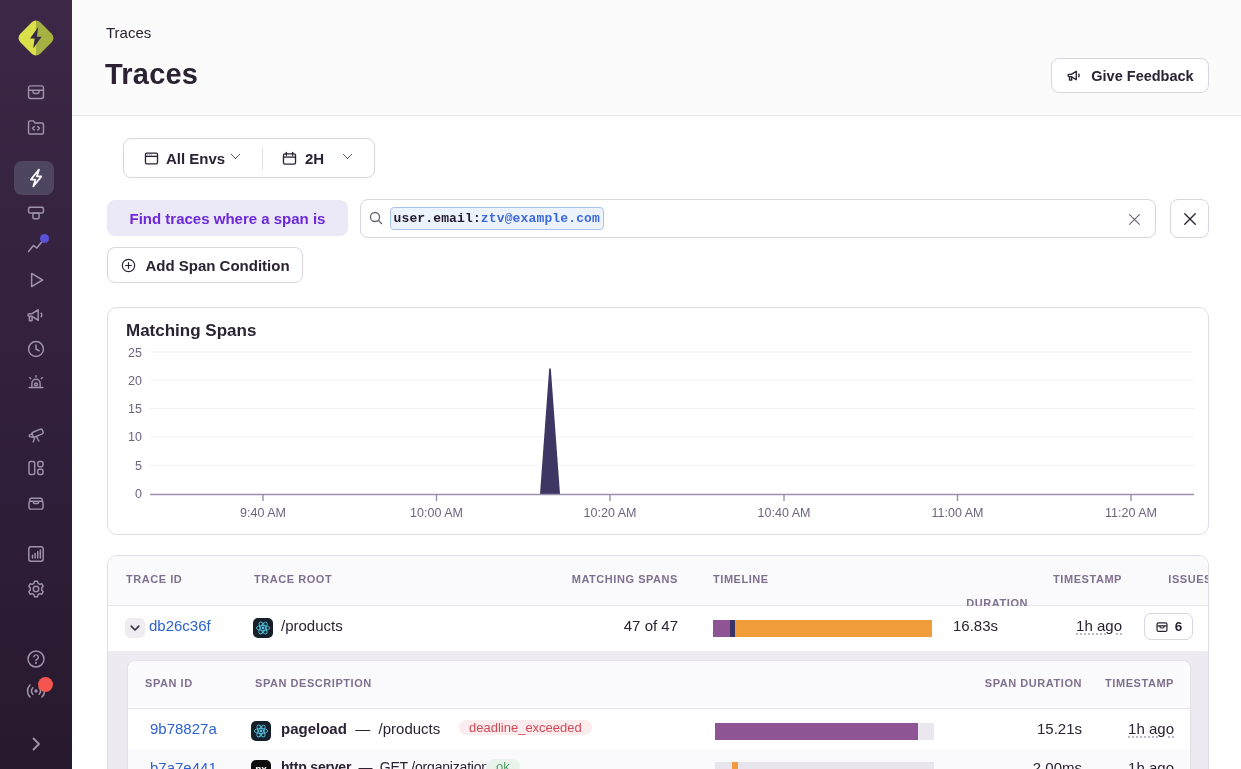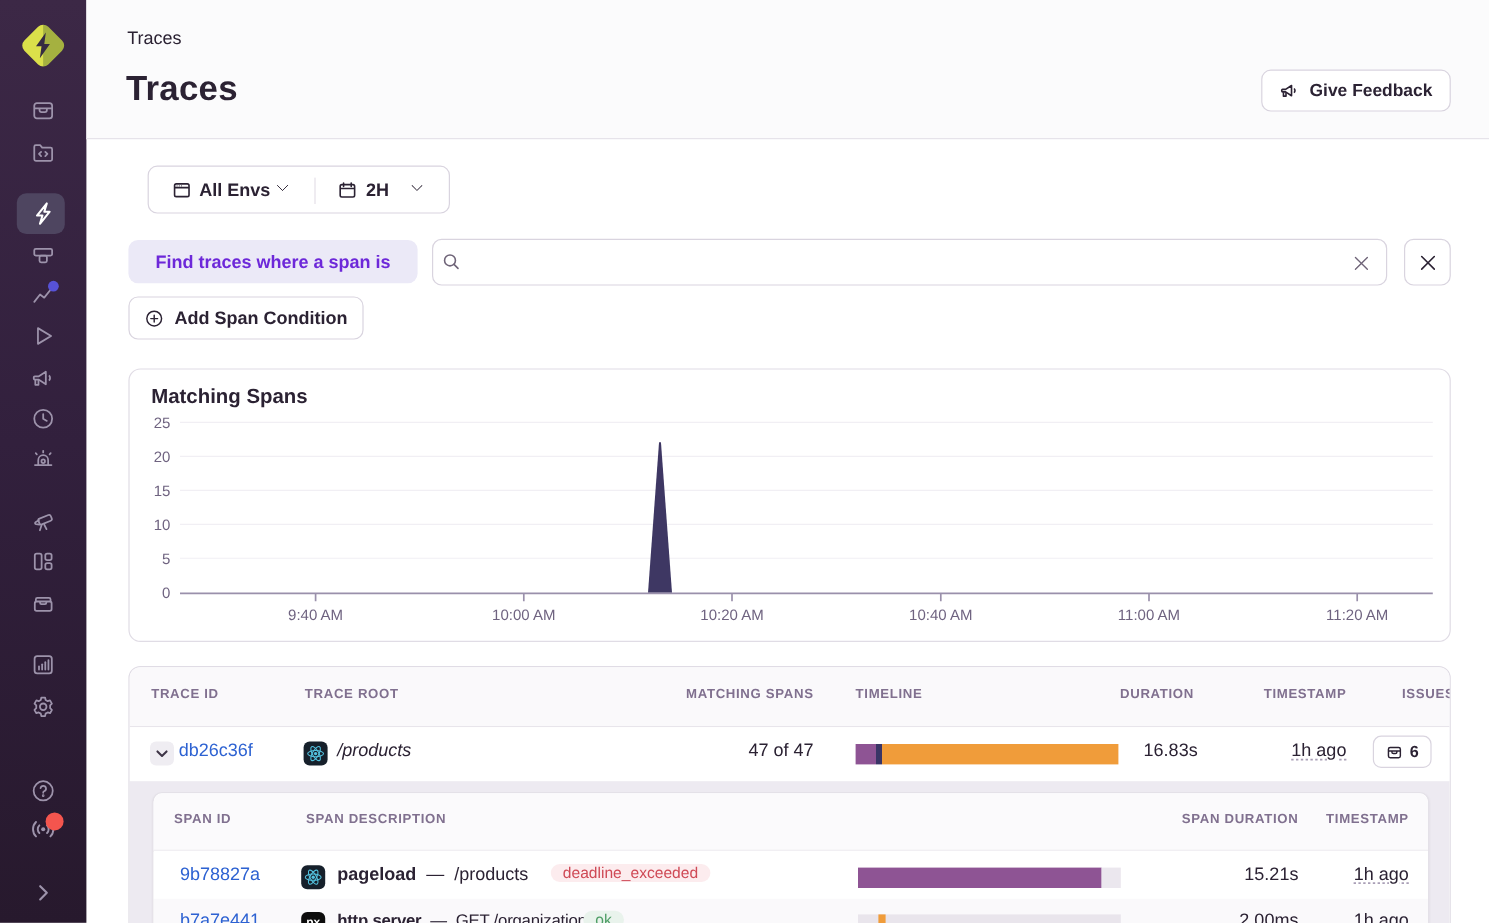--- a/index.html
+++ b/index.html
@@ -249,20 +249,21 @@
 </div>
 
 <div id="wherepill">Find traces where a span is</div>
 <div id="search">
   <span id="magicon" style="position:absolute; left:7px; top:9.5px; display:flex;">
       <svg width="16" height="16" viewBox="0 0 24 24" fill="none" stroke="#6f6478" stroke-width="2" stroke-linecap="round">
         <circle cx="10.5" cy="10.5" r="6.8"></circle>
         <path d="M15.5 15.5 20.5 20.5"></path>
       </svg>
     </span>
+  <span id="token">user.email:<span class="val">ztv@example.com</span></span>
   <span id="clearx" style="display:flex;">
       <svg width="17" height="17" viewBox="0 0 24 24" fill="none" stroke="#6f6478" stroke-width="1.6" stroke-linecap="round">
         <path d="M5 5 19 19M19 5 5 19"></path>
       </svg>
     </span>
 </div>
 <div id="closebtn">
     <svg width="18" height="18" viewBox="0 0 24 24" fill="none" stroke="#2b2233" stroke-width="1.8" stroke-linecap="round">
       <path d="M5 5 19 19M19 5 5 19"></path>
     </svg>
@@ -313,40 +314,40 @@
   </svg>
 </div>
 
 <div id="table">
   <div id="thead">
     <span class="hcell" style="left:18px;">TRACE ID</span>
     <span class="hcell" style="left:146px;">TRACE ROOT</span>
     <span class="hcell" style="right:1102px;"></span>
     <span class="hcell" style="left:454px; width:116px; text-align:right;">MATCHING SPANS</span>
     <span class="hcell" style="left:605px;">TIMELINE</span>
-    <span class="hcell" style="left:813px; width:74px; text-align:right;">DURATION</span>
+    <span class="hcell" style="left:846px; width:74px; text-align:right;margin-top:24px;">DURATION</span>
     <span class="hcell" style="left:938px; width:76px; text-align:right;">TIMESTAMP</span>
     <span class="hcell" style="left:1038px; width:46px; text-align:right;margin-left:20px;">ISSUES</span>
   </div>
   <div id="trow">
     <span class="abs" style="left:17px; top:12px; width:20px; height:20px; background:#efedf2; border-radius:5px; color:#3d3446; display:flex; align-items:center; justify-content:center;">
       <svg width="12" height="12" viewBox="0 0 12 12" fill="none" stroke="currentColor" stroke-width="1.7" stroke-linecap="round" stroke-linejoin="round">
           <path d="M2.2 4.2 L6 8 L9.8 4.2"></path>
         </svg>
     </span>
     <span class="cell link" style="left:41px; top:11px;">db26c36f</span>
     <span class="reacticon" style="left:145px; top:12px;">
         <svg width="16" height="16" viewBox="0 0 16 16" fill="none" stroke="#53c1de" stroke-width="0.9">
           <circle cx="8" cy="8" r="1.4" fill="#53c1de" stroke="none"></circle>
           <ellipse cx="8" cy="8" rx="6.6" ry="2.6"></ellipse>
           <ellipse cx="8" cy="8" rx="6.6" ry="2.6" transform="rotate(60 8 8)"></ellipse>
           <ellipse cx="8" cy="8" rx="6.6" ry="2.6" transform="rotate(120 8 8)"></ellipse>
         </svg>
       </span>
-    <span class="cell" style="left:173px; top:11px;font-style:italic;">/products</span>
+    <span class="cell" style="left:173px; top:11px;">/products</span>
     <span class="cell" style="left:454px; top:11px; width:116px; text-align:right;">47 of 47</span>
     <span class="bar" style="left:605px; top:14px; width:17px; background:#8e5494;"></span>
     <span class="bar" style="left:622px; top:14px; width:5px; background:#3a3566;"></span>
     <span class="bar" style="left:627px; top:14px; width:197px; background:#f09c3a;"></span>
     <span class="cell" style="left:845px; top:11px; width:74px; text-align:left;">16.83s</span>
     <span class="cell dotted-u" style="left:938px; top:11px; width:76px; text-align:right;">1h ago</span>
     <span class="abs" style="left:1036px; top:7px; width:49px; height:27px; border:1px solid #d9d4df; border-radius:7px; display:flex; align-items:center; justify-content:center; gap:6px; font-size:13.5px; font-weight:bold; color:#2b2233;"><span id="issicon" style="display:flex;">
           <svg width="14" height="14" viewBox="0 0 24 24" fill="none" stroke="#2b2233" stroke-width="2.1" stroke-linejoin="round">
             <rect x="3.5" y="5" width="17" height="14.5" rx="2.5"></rect>
             <path d="M3.5 10h17"></path>

